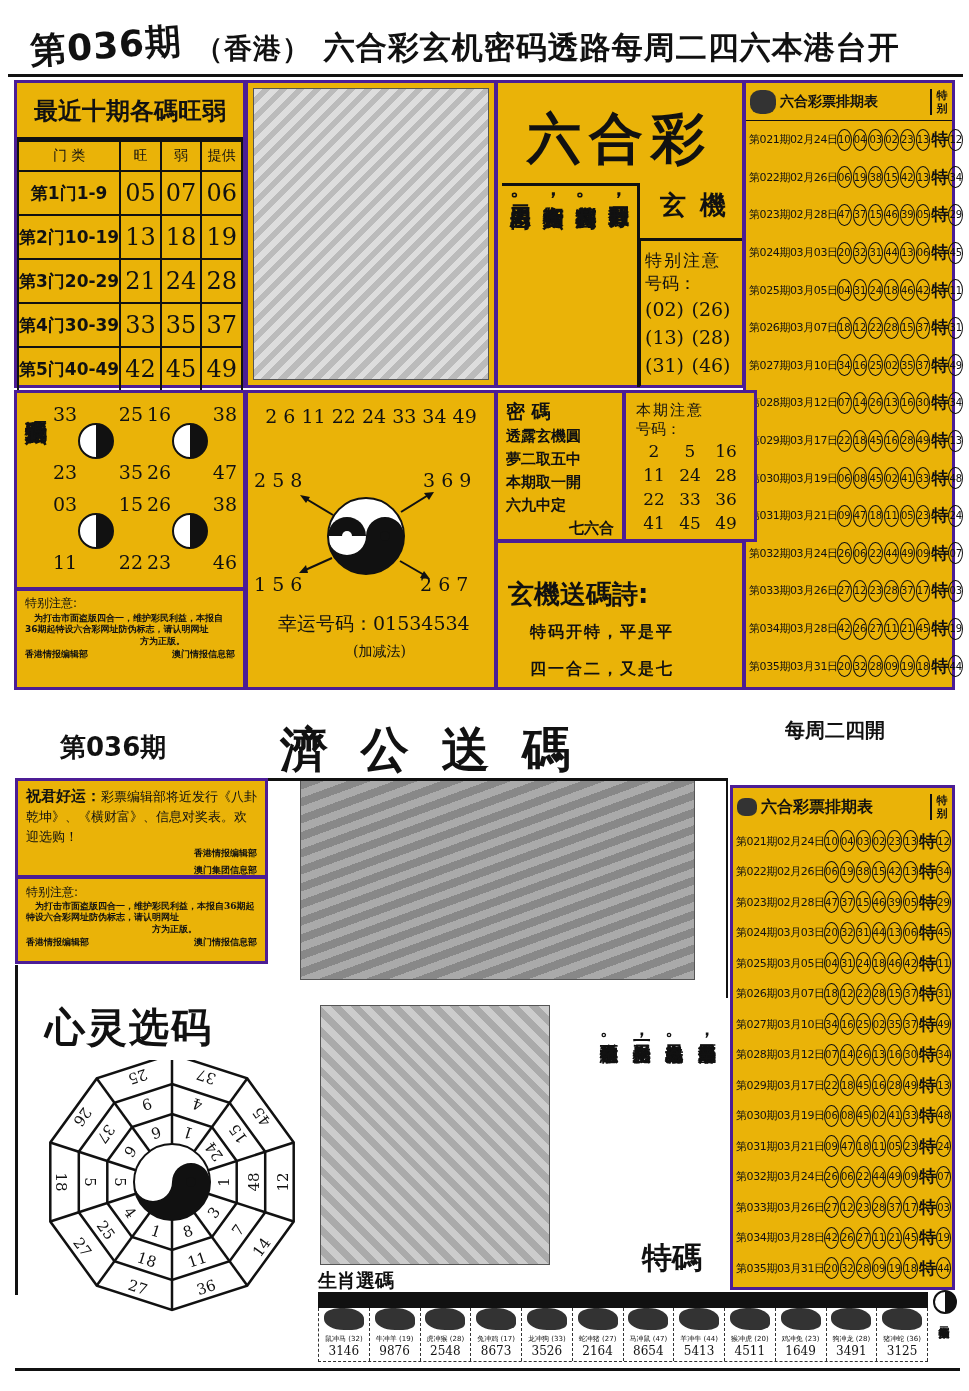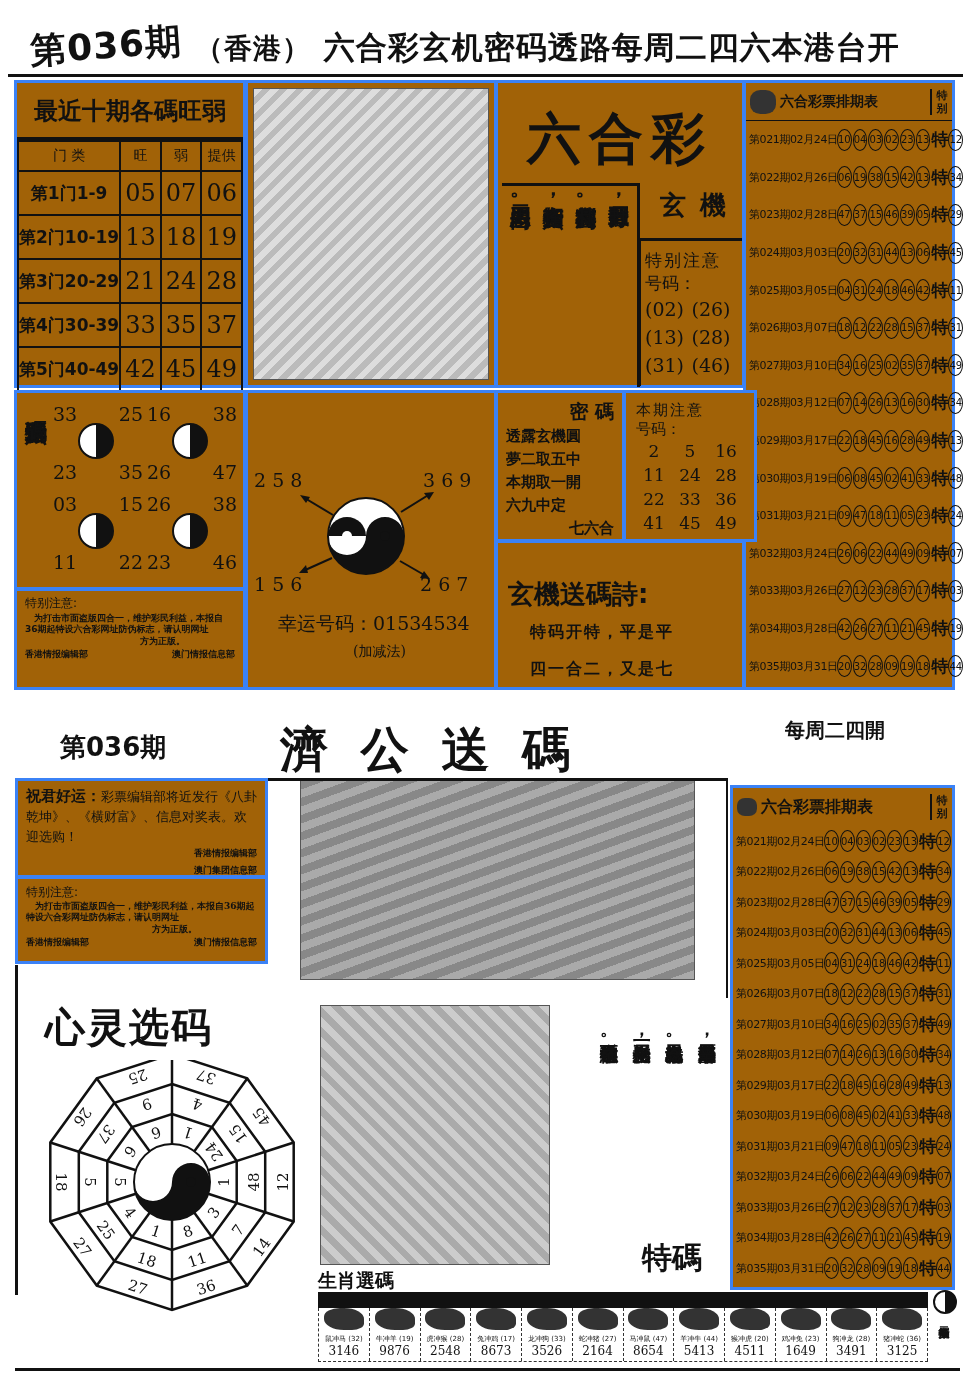--- a/index.html
+++ b/index.html
@@ -1,18 +1,18 @@
 <!DOCTYPE html>
 <html><head>
 <meta charset="utf-8">
 <style>
 *{box-sizing:border-box;margin:0;padding:0}
 body{width:969px;height:1391px;background:#fff;color:#111;font-family:"DejaVu Serif",serif;position:relative;overflow:hidden}
 .abs{position:absolute}
-.box{position:absolute;border:3px solid #3b82f6;background:#a16207}
+.box{position:absolute;border:3px solid #4c1d95;background:#eab308}
 .hdr-title{left:30px;top:22px;font-size:34px;font-weight:bold;letter-spacing:1px;white-space:nowrap;font-family:"DejaVu Sans",sans-serif}
 .hdr-title .issue{font-size:36px;display:inline-block;transform:rotate(-4deg)}
 table.mw{border-collapse:collapse;width:100%}
 table.mw td{border:2px solid #111;text-align:center;font-size:24px;height:44px}
 table.mw tr.head td{font-size:14px;height:30px;font-weight:normal}
 table.mw td.lbl{font-size:17px;font-weight:bold;font-family:"DejaVu Sans",sans-serif;white-space:nowrap;width:78px}
 .sched-row{display:flex;align-items:center;height:34.5px;padding-left:3px}
 .sched-date{font-size:11px;font-family:"DejaVu Sans",sans-serif;white-space:nowrap;width:88px;letter-spacing:-0.4px}
 .ball{width:17px;height:22px;border:1.5px solid #111;border-radius:50%;font-size:10px;display:flex;align-items:center;justify-content:center;margin-right:1px;font-family:"DejaVu Sans",sans-serif}
 .te{font-size:17px;font-weight:bold;width:18px;text-align:center;font-family:"DejaVu Sans",sans-serif}
@@ -318,20 +318,21 @@
   <div class="small" style="font-size:12px;margin-bottom:3px">特别注意:</div>
   <div class="small" style="font-size:9px;line-height:11px;font-weight:bold;text-indent:1em">为打击市面盗版四合一，维护彩民利益，本报自36期起特设六合彩网址防伪标志，请认明网址</div>
   <div class="small" style="font-size:9px;text-align:right;padding-right:50px;font-weight:bold">方为正版。</div>
   <div style="display:flex;justify-content:space-between;font-size:9px;font-weight:bold" class="small">
     <span>香港情报编辑部</span>
     <span>澳门情报信息部</span>
   </div>
 </div>
 
 <div class="box" style="left:245px;top:390px;width:252px;height:300px">
+  <div style="position:absolute;left:0;right:0;top:12px;text-align:center;font-size:19px;white-space:nowrap">2 6 11 22 24 33 34 49</div>
   <div style="position:absolute;left:6px;top:76px;font-size:19px">2 5 8</div>
   <div style="position:absolute;left:175px;top:76px;font-size:19px">3 6 9</div>
   <div style="position:absolute;left:6px;top:180px;font-size:19px">1 5 6</div>
   <div style="position:absolute;left:172px;top:180px;font-size:19px">2 6 7</div>
   <svg style="position:absolute;left:0;top:0" width="252" height="300">
     <line x1="85" y1="122" x2="55" y2="104" stroke="#111" stroke-width="2"></line>
     <polygon points="52,102 62,104 58,110" fill="#111"></polygon>
     <line x1="153" y1="119" x2="182" y2="101" stroke="#111" stroke-width="2"></line>
     <polygon points="186,99 176,100 181,107" fill="#111"></polygon>
     <line x1="84" y1="165" x2="55" y2="178" stroke="#111" stroke-width="2"></line>
@@ -344,21 +345,21 @@
     <circle cx="99" cy="143" r="5" fill="#fff"></circle>
     <circle cx="137" cy="143" r="5" fill="#111"></circle>
   </svg>
   <div style="position:absolute;left:30px;top:218px;font-size:19px;white-space:nowrap">
     <span>幸运号码：</span><span>01534534</span>
   </div>
   <div style="position:absolute;left:105px;top:250px;font-size:14px">(加减法)</div>
 </div>
 
 <div class="box" style="left:495px;top:390px;width:130px;height:152px;padding:6px 8px">
-  <div style="font-size:19px;font-weight:bold;text-align:right">密 碼</div>
+  <div style="font-size:19px;font-weight:bold;text-align:left">密 碼</div>
   <div style="font-size:15px;font-weight:bold;line-height:23px">透露玄機圓</div>
   <div style="font-size:15px;font-weight:bold;line-height:23px">夢二取五中</div>
   <div style="font-size:15px;font-weight:bold;line-height:23px">本期取一開</div>
   <div style="font-size:15px;font-weight:bold;line-height:23px">六九中定</div>
   <div style="font-size:15px;font-weight:bold;line-height:23px;text-align:right">七六合</div>
 </div>
 <div class="box" style="left:623px;top:390px;width:134px;height:152px;padding:8px 10px">
   <div style="font-size:15px;letter-spacing:2px">本期注意</div>
   <div style="font-size:15px">号码：</div>
   <div id="this-period-grid" style="display:grid;grid-template-columns:1fr 1fr 1fr;font-size:17px;line-height:24px;text-align:center">

